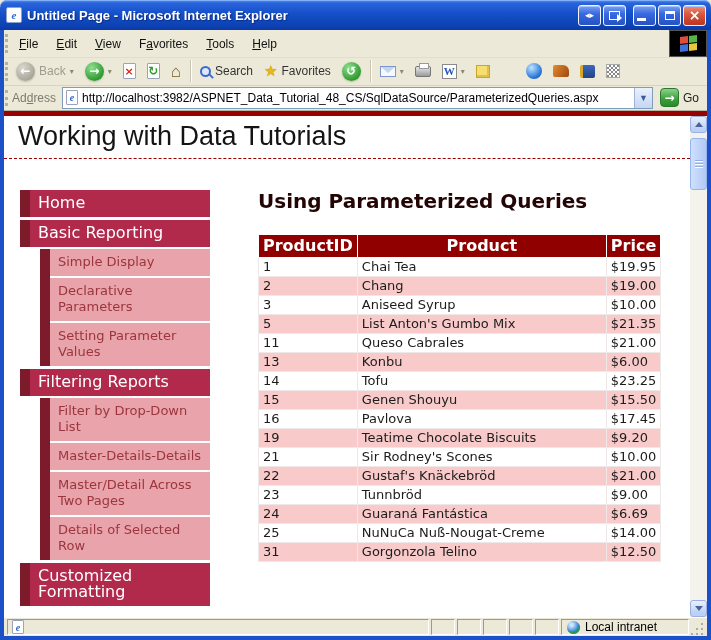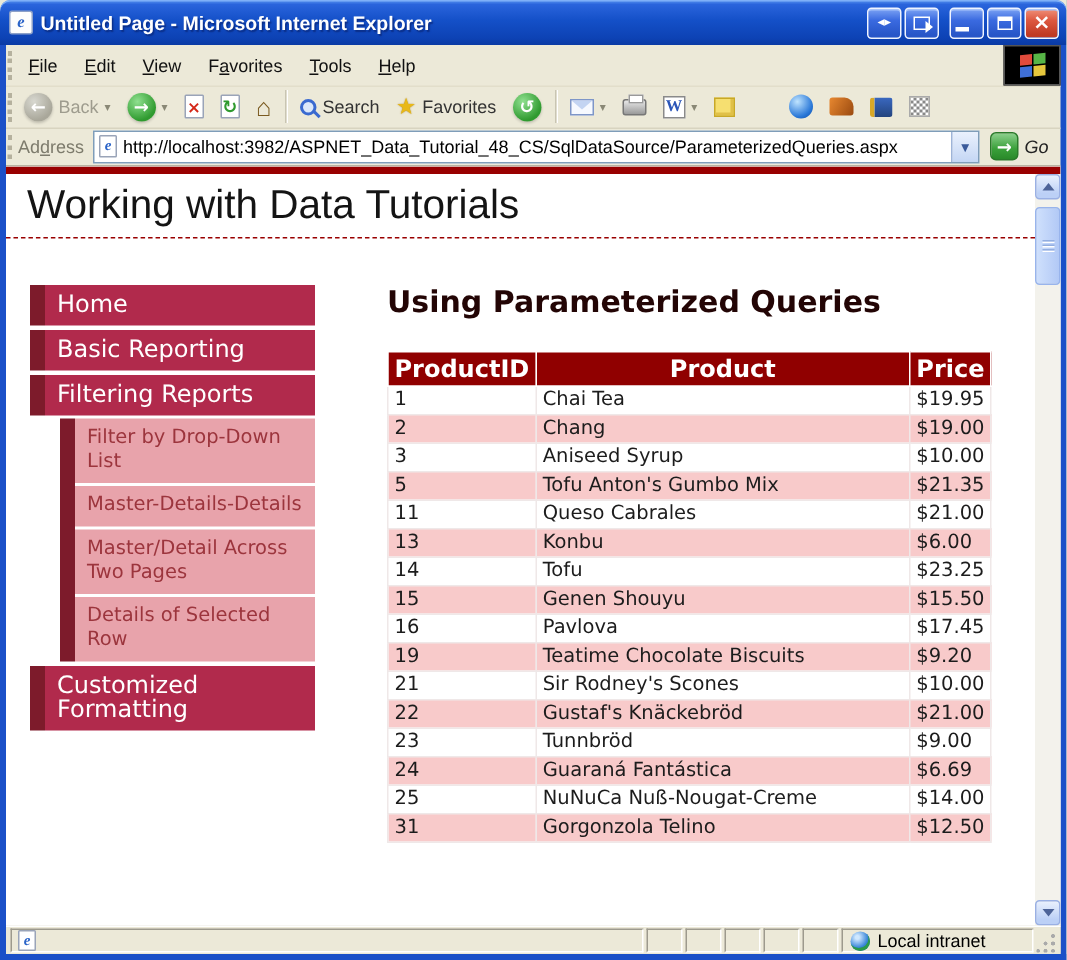--- a/index.html
+++ b/index.html
@@ -91,21 +91,21 @@
     display:flex; align-items:center; gap:4px; padding-left:3px; overflow:hidden; }
   .addr-box .doc-ic { width:12px; height:15px; flex:none; color:#2b64c8; font:italic bold 10px "Liberation Serif",serif; }
   .addr-url { font-size:12px; color:#000; white-space:nowrap; flex:1; }
   .combo-btn { flex:none; width:18px; height:20px; border-left:1px solid #9eb4d8;
     background:linear-gradient(180deg,#eaf1fd,#c4d6f4); display:flex; align-items:center; justify-content:center;
     color:#3a5a9a; font-size:9px; }
   .go-wrap { display:flex; align-items:center; gap:4px; padding:0 4px 0 7px; }
   .go-ic { width:19px; height:19px; border-radius:4px; border:1px solid #2a7a2a;
     background:linear-gradient(180deg,#8cd08c,#3aa03a 60%,#2a8a2a);
     display:flex; align-items:center; justify-content:center; color:#fff; font:bold 12px "DejaVu Sans",sans-serif; }
-  .go-lbl { font-size:12px; color:#222;font-style:italic; }
+  .go-lbl { font-size:12px; color:#222; }
 
   
   .content { position:relative; height:548px; background:#fff; overflow:hidden; }
   .red-top { height:5px; background:#990000; }
   .page-area { margin-right:17px; }
   .site-title { font-family:"Liberation Sans",sans-serif; font-size:27px; color:#141414;
     padding:5px 0 6px 14px; letter-spacing:0; }
   .dashed { border-bottom:1px dashed #990000; }
   .page-body { position:relative; }
 
@@ -304,20 +304,28 @@
                 <div class="m-main">
                   <div class="m-strip"></div>
                   <a class="m-label">Home</a>
                 </div>
               </div>
               <div class="m-group">
                 <div class="m-main">
                   <div class="m-strip"></div>
                   <a class="m-label">Basic Reporting</a>
                 </div>
+                <div class="m-subwrap">
+                  <div class="m-strip"></div>
+                  <div class="m-subitems">
+                    <a class="m-sub">Simple Display</a>
+                    <a class="m-sub">Declarative Parameters</a>
+                    <a class="m-sub">Setting Parameter Values</a>
+                  </div>
+                </div>
               </div>
               <div class="m-group">
                 <div class="m-main">
                   <div class="m-strip"></div>
                   <a class="m-label">Filtering Reports</a>
                 </div>
                 <div class="m-subwrap">
                   <div class="m-strip"></div>
                   <div class="m-subitems">
                     <a class="m-sub">Filter by Drop-Down List</a>
@@ -356,21 +364,21 @@
                     <td>Chang</td>
                     <td>$19.00</td>
                   </tr>
                   <tr>
                     <td>3</td>
                     <td>Aniseed Syrup</td>
                     <td>$10.00</td>
                   </tr>
                   <tr>
                     <td>5</td>
-                    <td>Tofu Anton's Gumbo Mix</td>
+                    <td>List Anton's Gumbo Mix</td>
                     <td>$21.35</td>
                   </tr>
                   <tr>
                     <td>11</td>
                     <td>Queso Cabrales</td>
                     <td>$21.00</td>
                   </tr>
                   <tr>
                     <td>13</td>
                     <td>Konbu</td>

